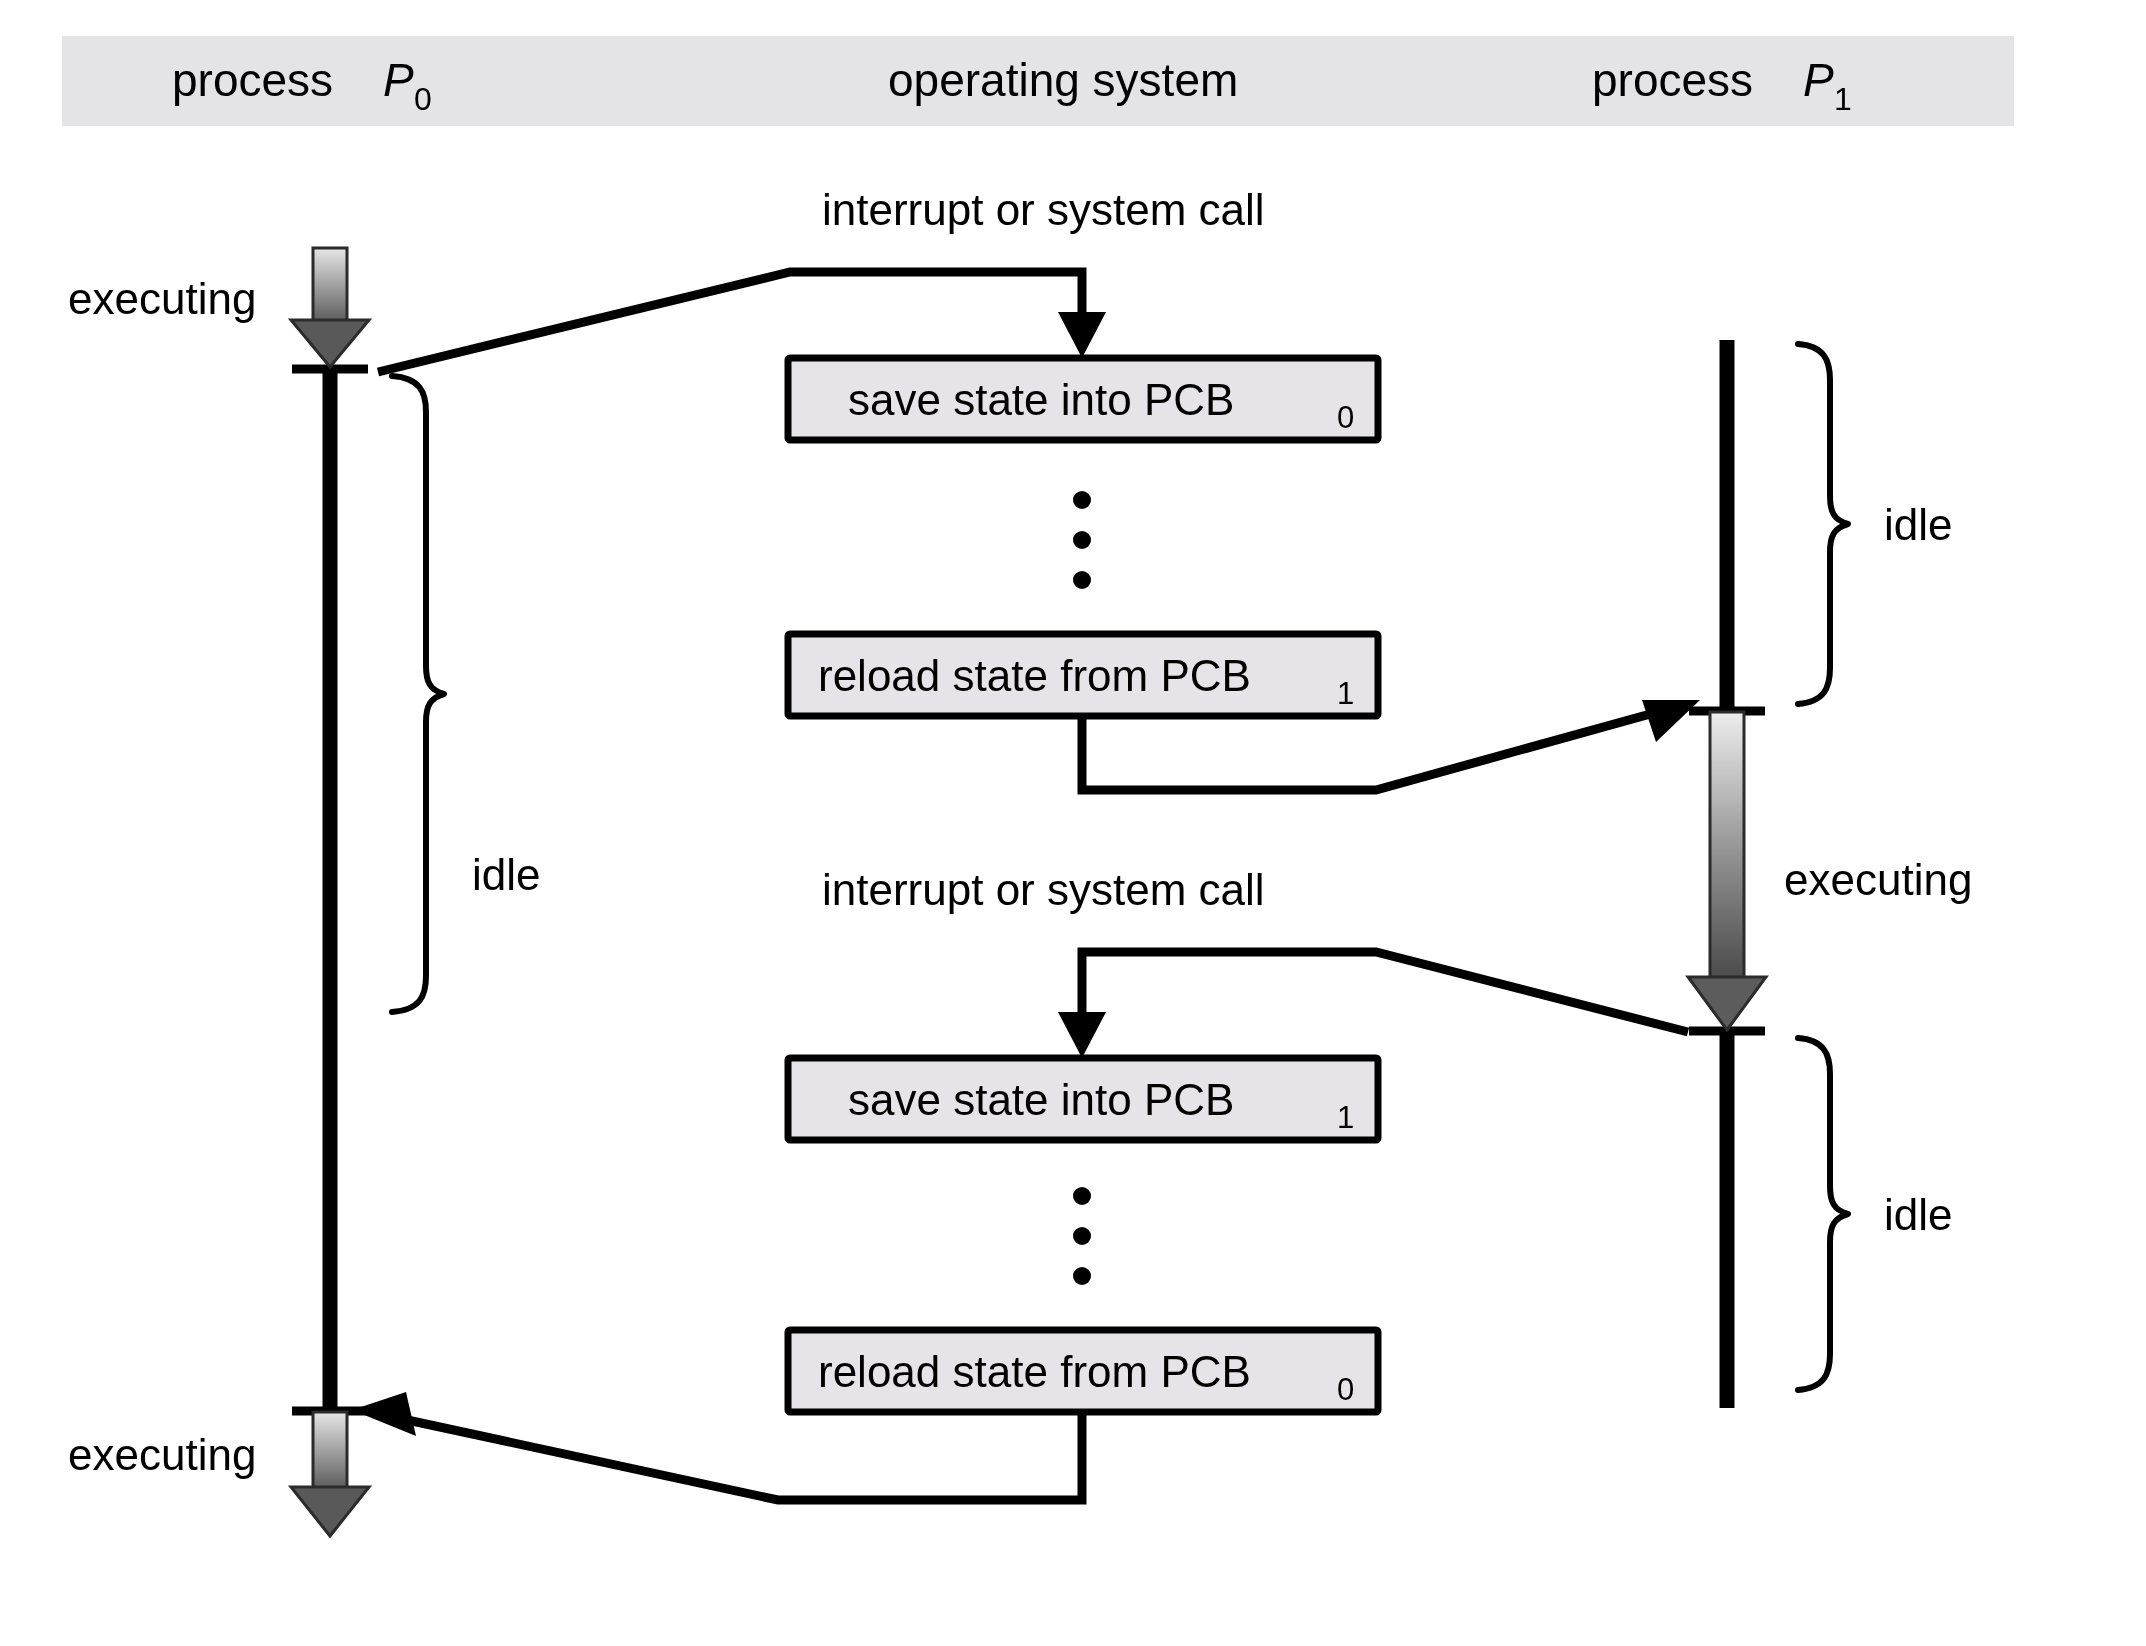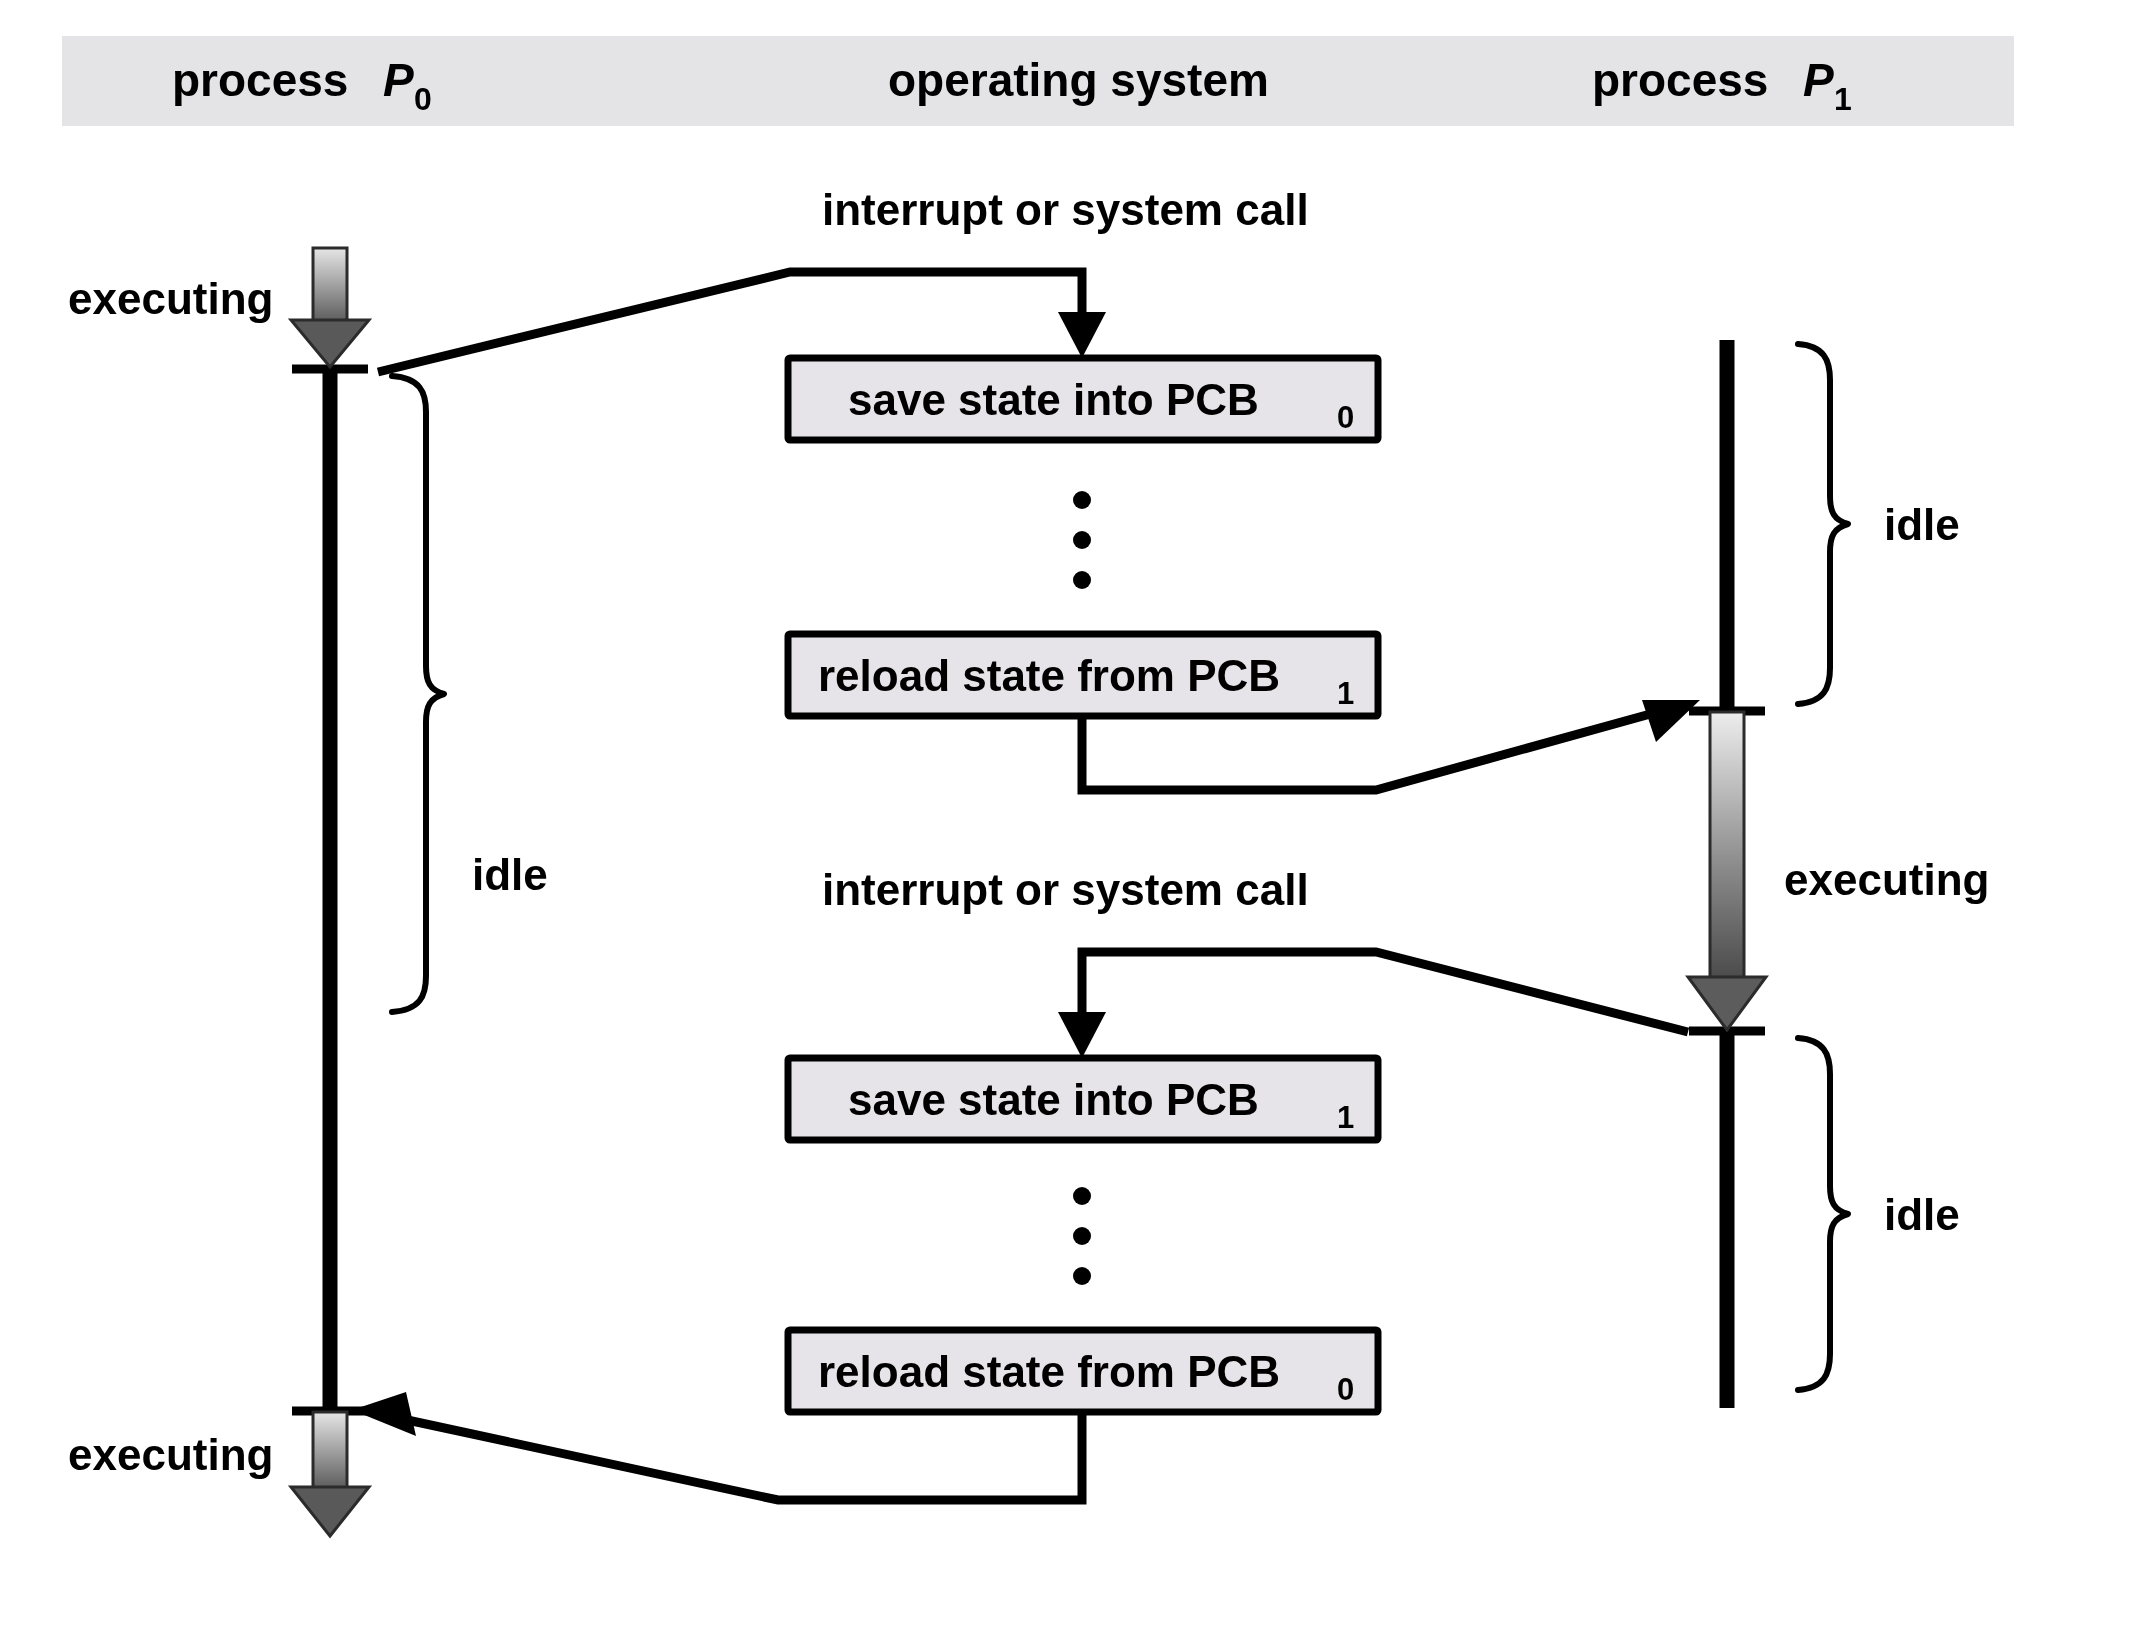--- a/index.html
+++ b/index.html
@@ -11,21 +11,20 @@
     width: 2146px;
     height: 1646px;
     font-family: "Liberation Sans", sans-serif;
     overflow: hidden;
   }
   #stage {
     position: relative;
     width: 2146px;
     height: 1270px;
     background: #ffffff;
-    font-weight: bold;
   }
   svg.diagram {
     position: absolute;
     left: 0;
     top: 0;
     width: 2146px;
     height: 1646px;
   }
   .hdr-band {
     fill: #e4e4e6;

